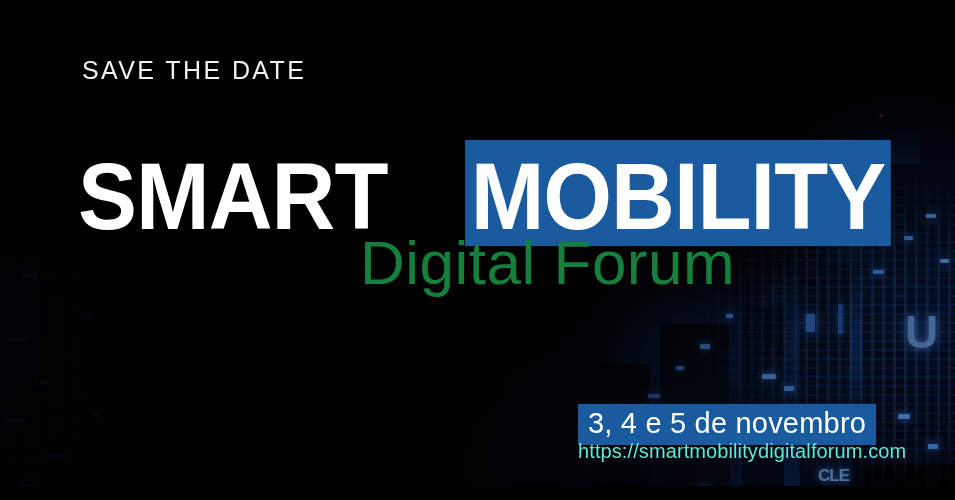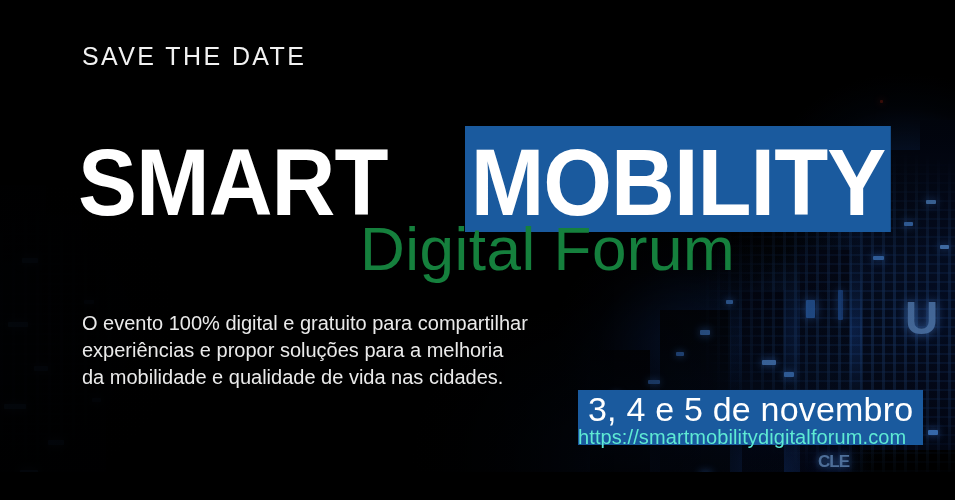--- a/index.html
+++ b/index.html
@@ -8,20 +8,21 @@
     background:#000;
     font-family:"Liberation Sans", sans-serif;
     overflow:hidden;
   }
 
   .poster {
     position:relative;
     width:955px; height:472px;
     background:#000;
     overflow:hidden;
+    margin-top:14px;
   }
 
   
   .bg { position:absolute; inset:0; overflow:hidden; background:#000; }
 
   .bg-city {
     position:absolute; inset:0;
     background:
       radial-gradient(ellipse 180px 150px at 905px 190px, rgba(30,90,210,.55) 0%, rgba(10,35,90,.18) 55%, transparent 78%),
       radial-gradient(ellipse 200px 170px at 845px 330px, rgba(35,100,225,.50) 0%, rgba(10,35,90,.16) 55%, transparent 80%),
@@ -166,23 +167,23 @@
     font-size:20px; line-height:27px;
     font-weight:400;
     color:#eaeaea;
   }
   .blurb div { white-space:nowrap; }
 
   .date-badge {
     position:absolute; left:578px; top:390px;
     background:#1a5a9e;
     color:#ffffff;
-    font-size:34px; line-height:33px;
-    font-weight:400;
-    padding:3px 10px 19px 10px;
+    font-size:29px; line-height:33px;
+    font-weight:400;
+    padding:3px 10px 5px 10px;
     letter-spacing:.2px;
   }
 
   .url {
     position:absolute; left:578px; top:424px;
     font-size:20px; line-height:26px;
     font-weight:400;
     color:#5eead4;
     letter-spacing:.1px;
   }
@@ -247,24 +248,19 @@
 
     <div class="kicker">SAVE THE DATE</div>
 
     <div class="title-row">
       <span class="word-smart">SMART</span>
       <span class="word-mobility">MOBILITY</span>
     </div>
 
     <div class="subtitle">Digital Forum</div>
 
-    <div class="blurb">
-      <div>O evento 100% digital e gratuito para compartilhar</div>
-      <div>experiências e propor soluções para a melhoria</div>
-      <div>da mobilidade e qualidade de vida nas cidades.</div>
-    </div>
 
     <div class="date-badge">3, 4 e 5 de novembro</div>
 
     <div class="url">https://smartmobilitydigitalforum.com</div>
 
   </div>
 </div>
 
 </body></html>

